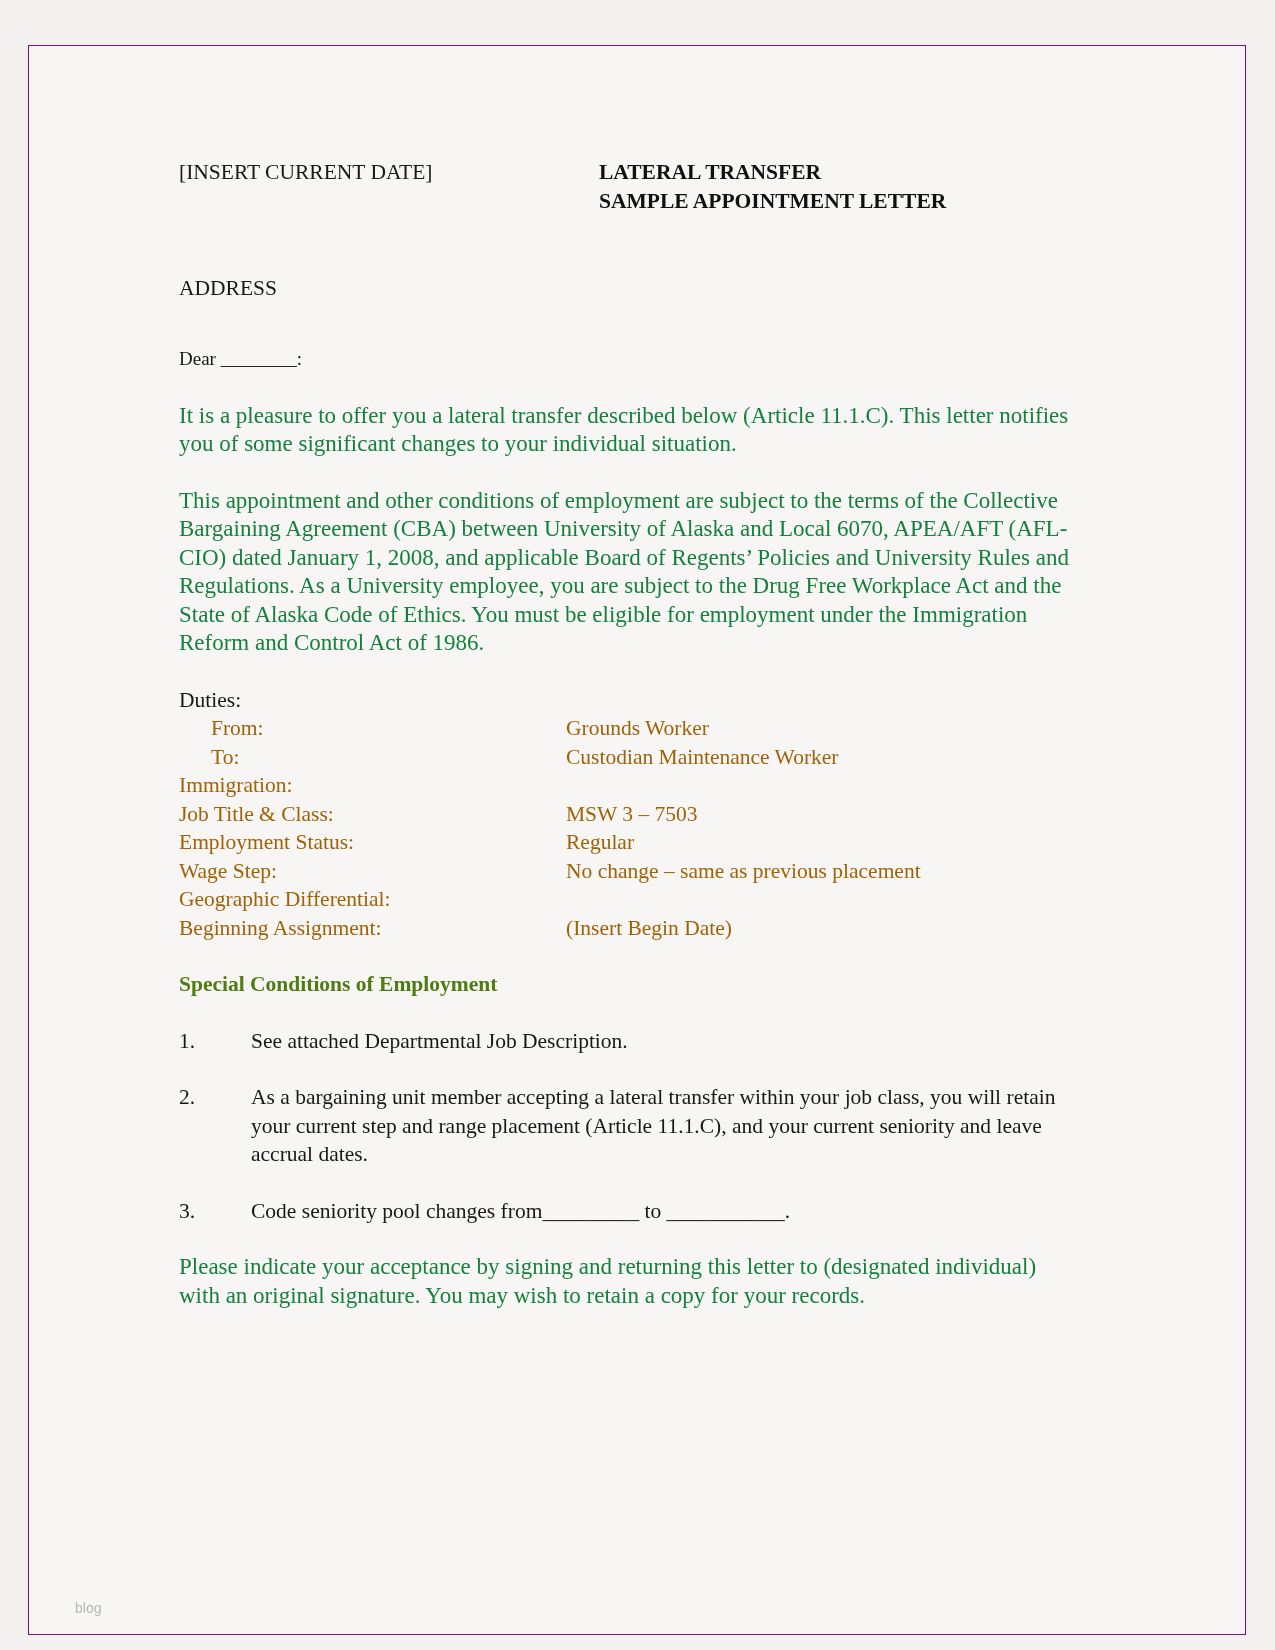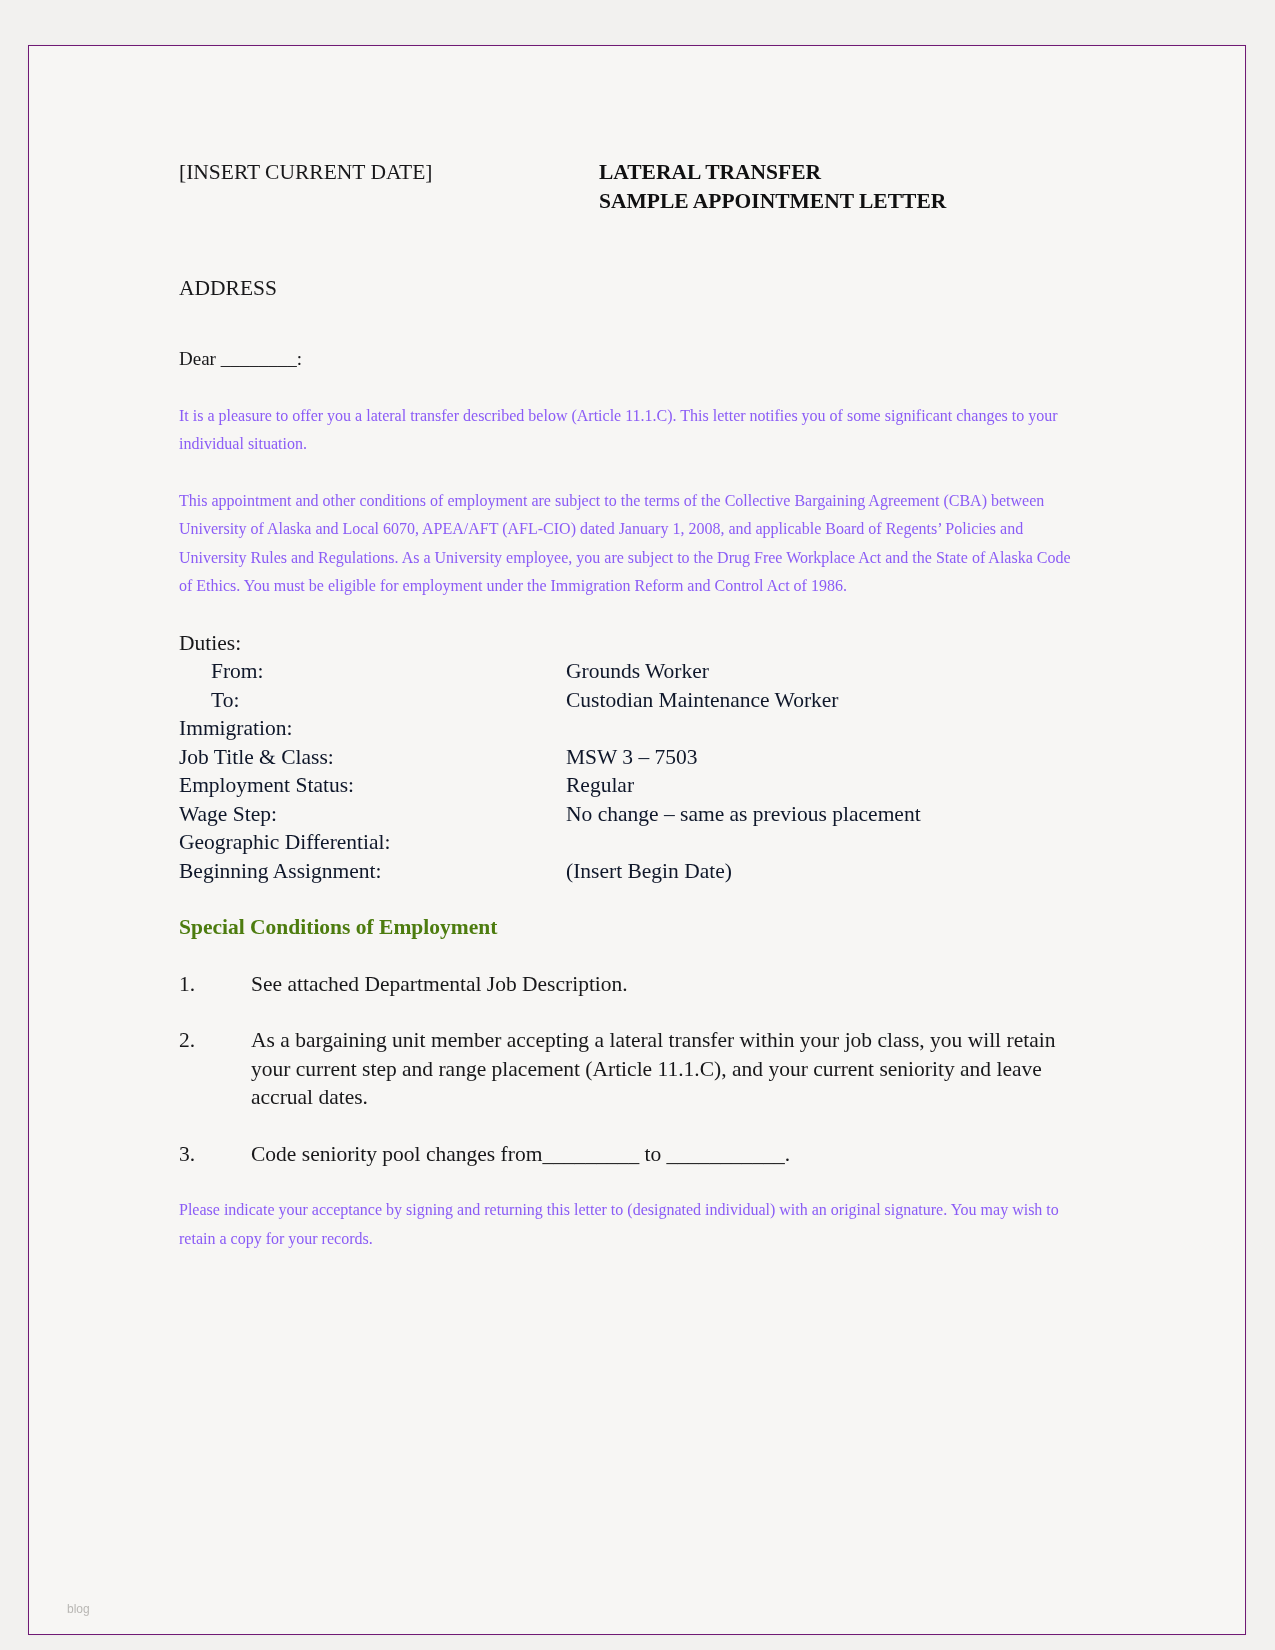--- a/index.html
+++ b/index.html
@@ -65,34 +65,34 @@
 
   .addr-line {
     font-size: 21.5px;
     line-height: 28px;
   }
   .salutation {
     font-size: 19px;
   }
   p.para {
     margin: 0;
-    font-size: 16px;
-    line-height: 28.5px;
-    color: #8b5cf6;
+    font-size: 23px;
+    line-height: 28.5px;
+    color: #15803d;
   }
   
   .duties {
     border-collapse: collapse;
     font-size: 21.5px;
     line-height: 28.5px;
   }
   .duties td {
     padding: 0;
     vertical-align: top;
-    color: #0f172a;
+    color: #a16207;
   }
   .duties td.label {
     width: 355px;
     white-space: nowrap;
   }
   .duties td.label.indent {
     padding-left: 32px;
   }
   .duties td.value {
     white-space: nowrap;
@@ -115,23 +115,23 @@
   }
   .numitem .num {
     width: 72px;
     flex: 0 0 72px;
   }
   .numitem .body {
     flex: 1 1 auto;
   }
   .corner-mark {
     position: absolute;
-    left: 38px;
+    left: 46px;
     bottom: 18px;
-    font-size: 12px;
+    font-size: 14px;
     color: #b9b7b4;
     font-family: "Liberation Sans", sans-serif;
   }
 </style>
 </head>
 <body>
 
 <div class="page">
   <div class="sheet">
     <div class="content letter-text">

